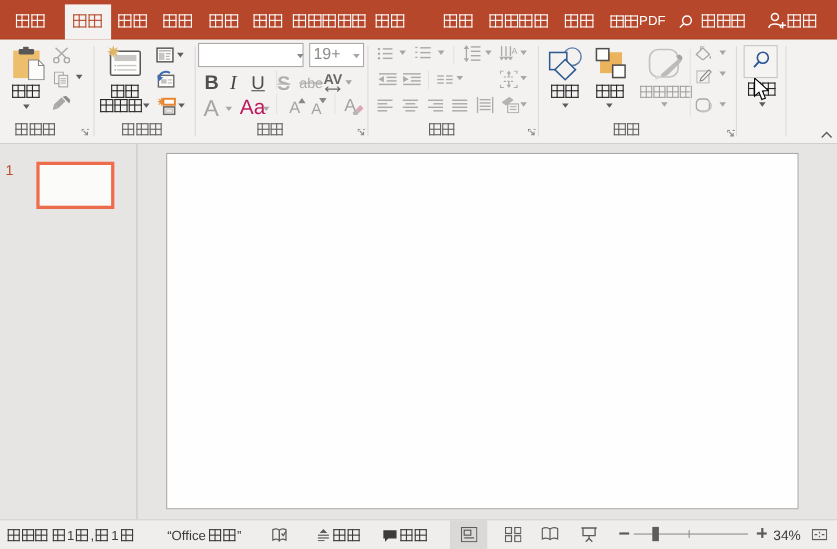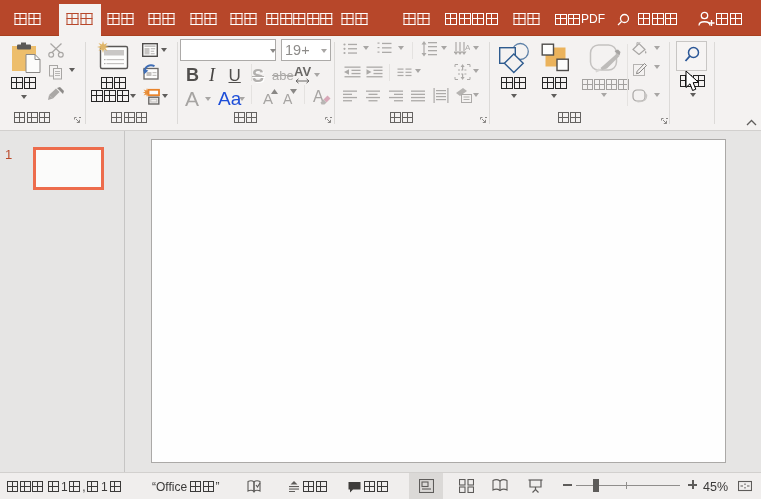--- a/index.html
+++ b/index.html
@@ -153,21 +153,21 @@
 <div class="a" style="left:228.5px;top:66.5px;font-size:17px;line-height:17px;color:#514F4D;text-decoration:underline">U</div>
 <div class="a" style="left:252px;top:66.5px;font-size:18px;line-height:18px;font-weight:bold;color:#B2B0AE;text-decoration:line-through;text-shadow:1px 1px 0 #fff">S</div>
 <div class="a" style="left:272px;top:69px;font-size:13px;line-height:13px;color:#ABA9A7;text-decoration:line-through">abe</div>
 <div class="a" style="left:294px;top:65px;font-size:13px;line-height:13px;color:#6A6866;font-weight:bold">AV</div>
 <svg class="a" style="left:294px;top:77.5px" width="17" height="6" viewBox="0 0 17 6">
     <path d="M2 3 H15 M4.5 0.8 L2 3 L4.5 5.2 M12.5 0.8 L15 3 L12.5 5.2" fill="none" stroke="#6A6866"></path>
   </svg>
 <span class="a da" style="left:314px;top:72.6px;border-top-color:#A8A6A4"></span>
 <div class="a" style="left:185px;top:87.5px;font-size:21px;line-height:21px;color:#A6A4A2">A</div>
 <span class="a da" style="left:205px;top:96.8px;border-top-color:#A8A6A4"></span>
-<div class="a" style="left:218px;top:89px;font-size:19px;line-height:19px;color:#1d4ed8">Aa</div>
+<div class="a" style="left:218px;top:89px;font-size:19px;line-height:19px;color:#be185d">Aa</div>
 <span class="a da" style="left:238.5px;top:96.8px;border-top-color:#A8A6A4"></span>
 <div class="a" style="left:263px;top:91px;font-size:15px;line-height:15px;color:#A6A4A2">A</div>
 <svg class="a" style="left:271px;top:89px" width="7" height="5" viewBox="0 0 7 5">
     <polygon points="3.5,0 7,5 0,5" fill="#8A8886"></polygon>
   </svg>
 <div class="a" style="left:283px;top:92px;font-size:14px;line-height:14px;color:#A6A4A2">A</div>
 <svg class="a" style="left:290px;top:89px" width="7" height="5" viewBox="0 0 7 5">
     <polygon points="3.5,5 7,0 0,0" fill="#8A8886"></polygon>
   </svg>
 <div class="a" style="left:313px;top:89px;font-size:16px;line-height:16px;color:#A6A4A2">A</div>
@@ -416,18 +416,18 @@
       <path d="M7.5 8 V11"></path>
       <path d="M4.5 13.5 L7.5 10.5 L10.5 13.5"></path>
     </g>
   </svg>
 <div class="a" style="left:563px;top:484px;width:9px;height:2px;background:#5E5C5A"></div>
 <div class="a" style="left:576px;top:485px;width:104px;height:1px;background:#908E8C"></div>
 <div class="a" style="left:626px;top:482px;width:1px;height:7px;background:#908E8C"></div>
 <div class="a" style="left:593px;top:479px;width:6px;height:13px;background:#5E5C5A"></div>
 <div class="a" style="left:688px;top:484px;width:9px;height:2px;background:#5E5C5A"></div>
 <div class="a" style="left:691.5px;top:480px;width:2px;height:9px;background:#5E5C5A"></div>
-<div class="a" style="left:703px;top:480px;color:#3B3A39;font-size:12.5px">45%</div>
+<div class="a" style="left:703px;top:480px;color:#3B3A39;font-size:12.5px">34%</div>
 <svg class="a" style="left:738px;top:479px" width="14" height="14" viewBox="0 0 14 14">
     <g fill="none" stroke="#5E5C5A" stroke-width="1.1">
       <rect x="0.5" y="2.5" width="13" height="9"></rect>
       <path d="M2.5 7 H5 M9 7 H11.5 M7 4.5 V6 M7 8 V9.5"></path>
     </g>
   </svg>
 </body></html>

